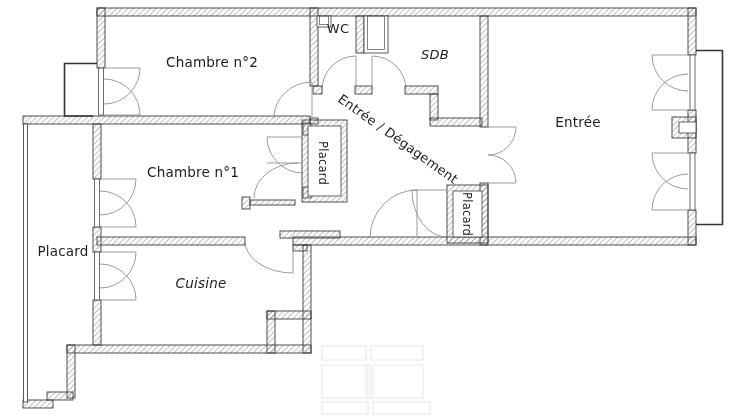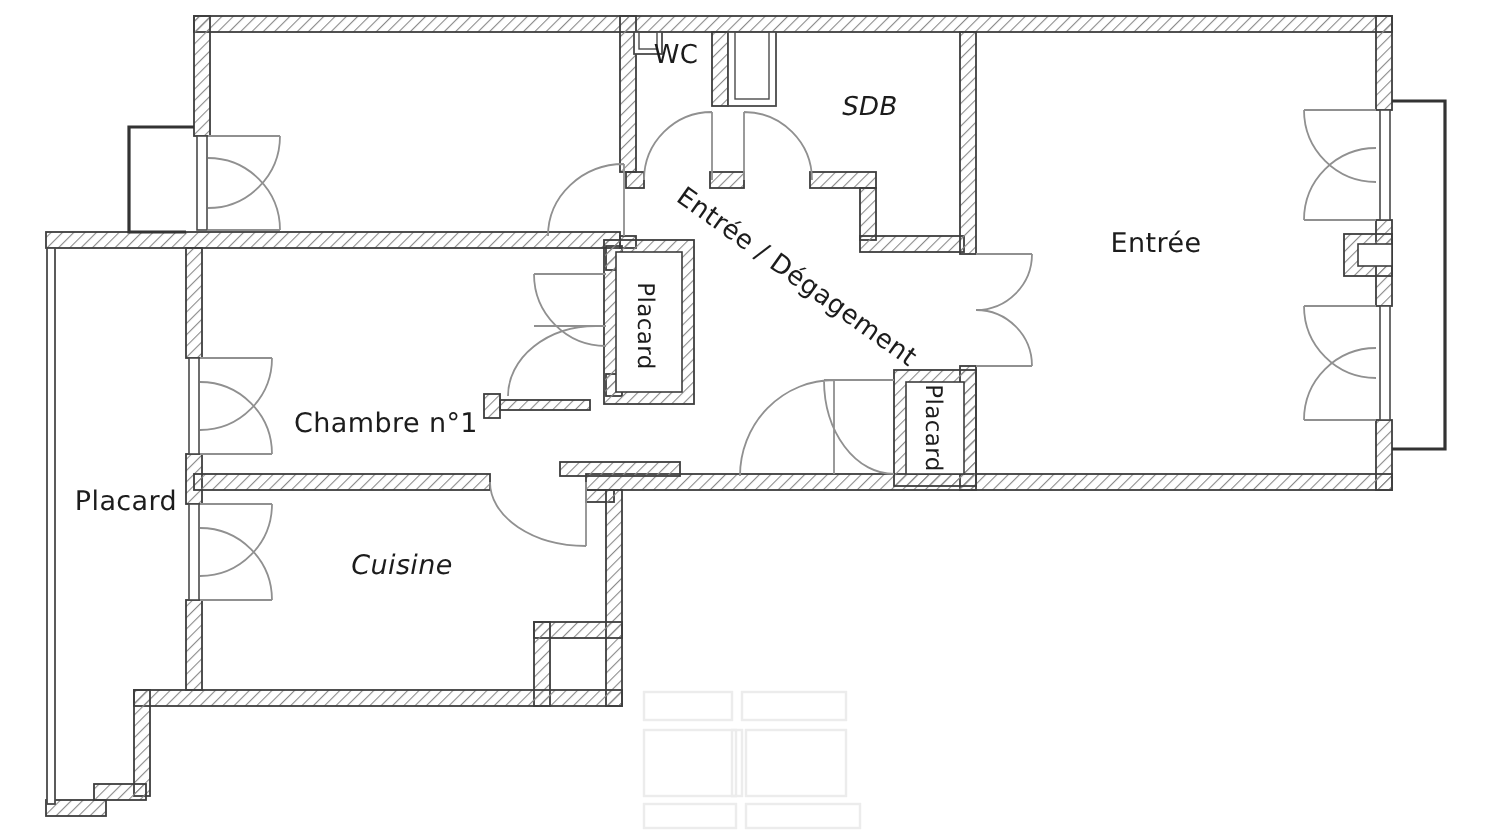--- a/index.html
+++ b/index.html
@@ -116,23 +116,24 @@
       <rect x="322" y="346" width="44" height="14"></rect>
       <rect x="371" y="346" width="52" height="14"></rect>
       <rect x="322" y="365" width="46" height="33"></rect>
       <rect x="366" y="365" width="5" height="33"></rect>
       <rect x="373" y="365" width="50" height="33"></rect>
       <rect x="322" y="402" width="46" height="12"></rect>
       <rect x="373" y="402" width="57" height="12"></rect>
     </g>
   </svg>
 
+  <div class="room-label" style="left:212px;top:62px;">Chambre n°2</div>
   <div class="room-label small" style="left:338px;top:28px;">WC</div>
   <div class="room-label small" style="left:435px;top:54px;font-style:italic;">SDB</div>
   <div class="room-label" style="left:578px;top:122px;">Entrée</div>
   <div class="room-label diag" style="left:398px;top:139px;">Entrée / Dégagement</div>
-  <div class="room-label" style="left:193px;top:172px;margin-top:40px;">Chambre n°1</div>
+  <div class="room-label" style="left:193px;top:172px;">Chambre n°1</div>
   <div class="room-label rot90" style="left:323px;top:163px;">Placard</div>
   <div class="room-label rot90" style="left:467px;top:214px;">Placard</div>
   <div class="room-label" style="left:63px;top:251px;">Placard</div>
   <div class="room-label" style="left:201px;top:283px;font-style:italic;">Cuisine</div>
 
 </div>
 
 </body></html>

